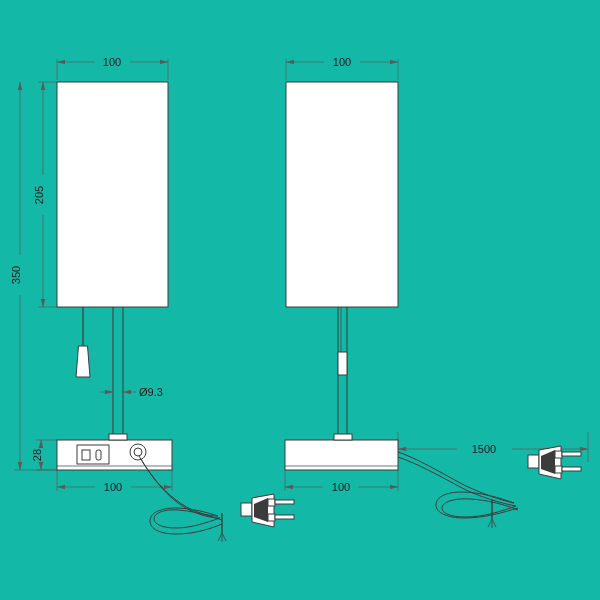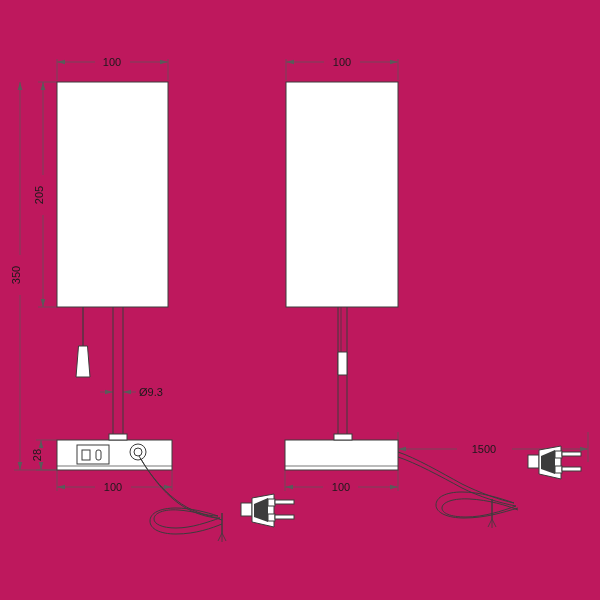--- a/index.html
+++ b/index.html
@@ -4,21 +4,21 @@
 <style>
   html, body {
     margin: 0;
     padding: 0;
     background: #ffffff;
   }
   #page {
     position: relative;
     width: 600px;
     height: 600px;
-    background: #be185d;
+    background: #14b8a6;
     overflow: hidden;
     font-family: "Liberation Sans", sans-serif;
   }
   #drawing {
     position: absolute;
     left: 0;
     top: 0;
     width: 600px;
     height: 600px;
   }

